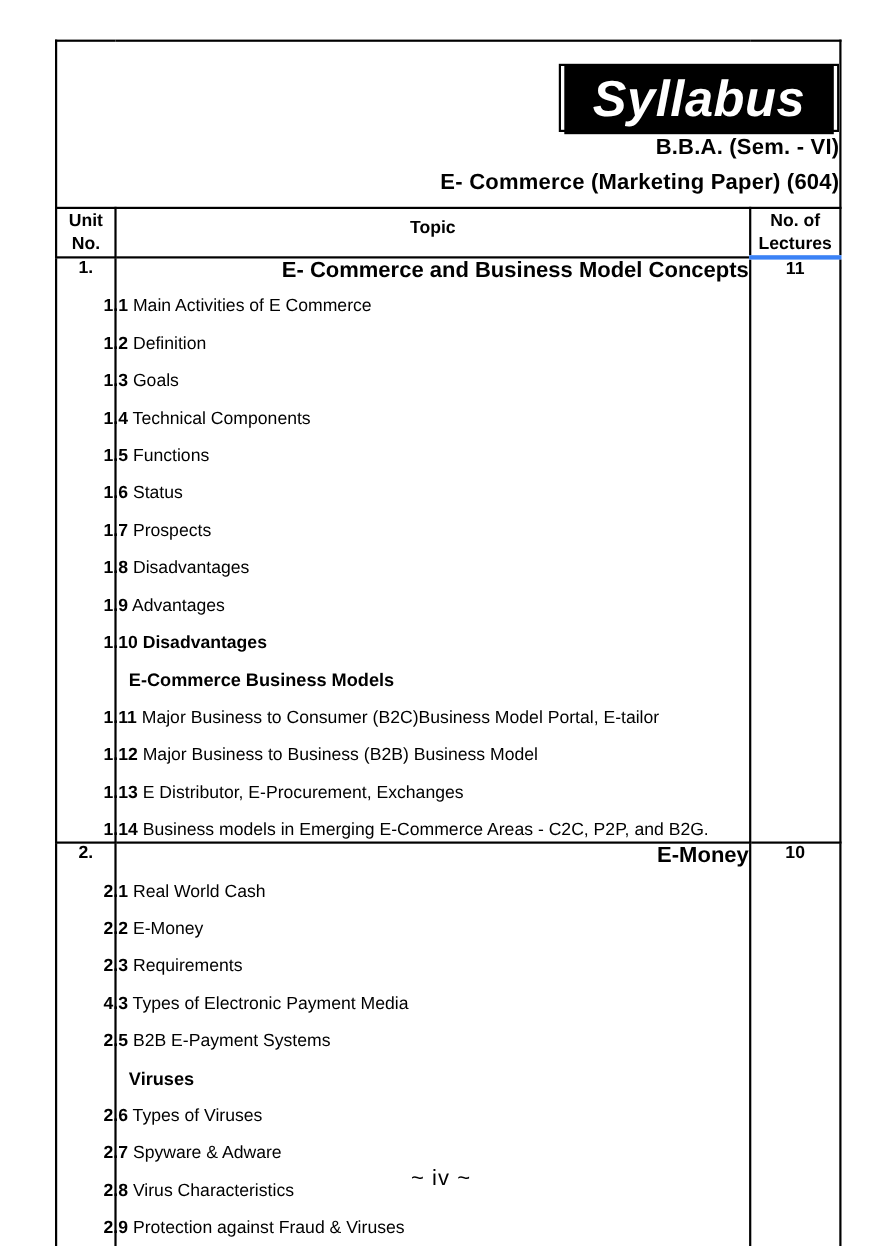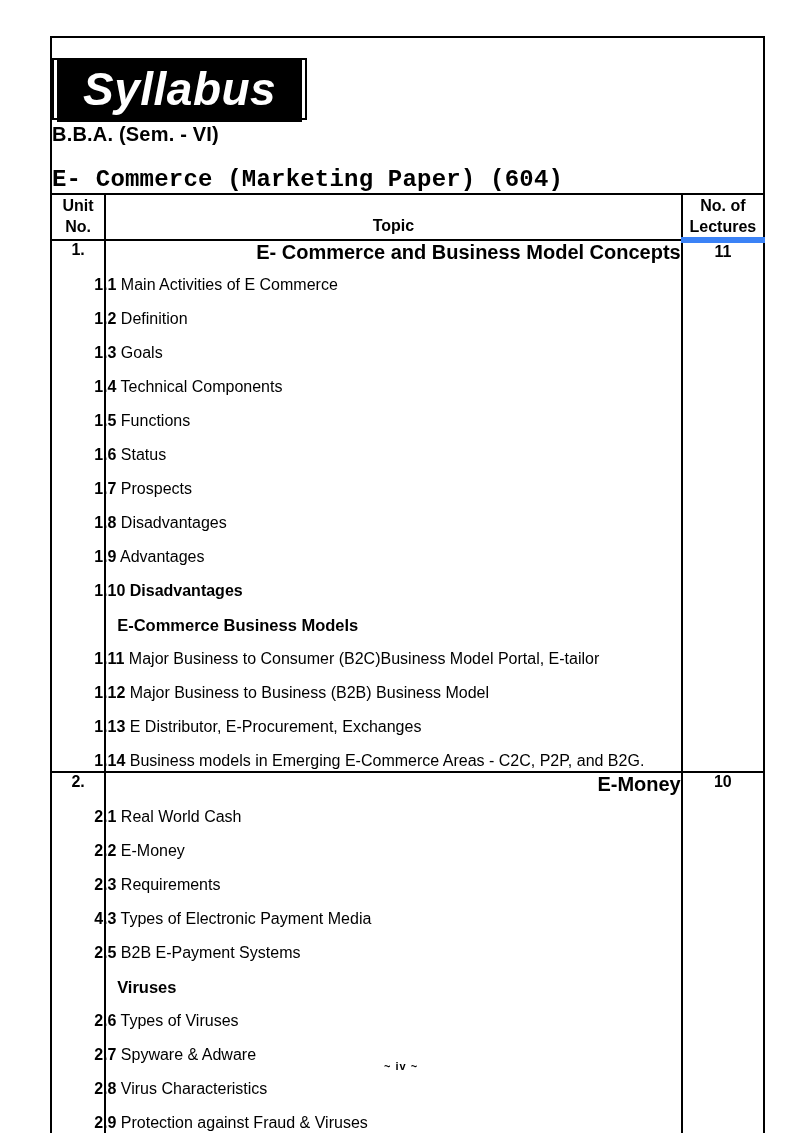--- a/index.html
+++ b/index.html
@@ -35,21 +35,21 @@
   .syllabus-table td,
   .syllabus-table th {
     border: 2px solid #000;
     padding: 0;
     vertical-align: top;
   }
 
   
   .banner-cell {
     height: 150px;
-    text-align: left;
+    text-align: right;
     vertical-align: top;
     padding: 0;
   }
   .banner-wrap {
     padding-top: 20px;
   }
   .banner-frame {
     display: inline-block;
     border: 2px solid #000;
     padding: 3px;
@@ -69,41 +69,40 @@
     white-space: nowrap;
   }
   .course-line1 {
     font-size: 20px;
     font-weight: bold;
     line-height: 26px;
     margin-top: 1px;
     letter-spacing: 0.2px;
   }
   .course-line2 {
-    font-size: 24px;
+    font-size: 20px;
     font-weight: bold;
     line-height: 26px;
-    margin-top: 20px;
+    margin-top: 6px;
     letter-spacing: 0.2px;
-    font-family: Liberation Mono, monospace;
   }
 
   
   .col-head {
     text-align: center;
     font-weight: bold;
     font-size: 16px;
     line-height: 21px;
     padding: 6px 2px 7px 2px;
     vertical-align: middle;
     margin-left: 28px;
   }
   .col-head.topic {
     vertical-align: top;
-    padding-top: 20px;
+    padding-top: 7px;
   }
 
   
   .col-unit   { width: 54px; }
   .col-topic  { width: 575px; }
   .col-lect   { width: 82px; }
 
   
   .unit-no {
     text-align: center;
@@ -117,21 +116,21 @@
   .unit-no.last  { border-bottom: 2px solid #000; }
 
   .lect-no {
     text-align: center;
     font-weight: bold;
     font-size: 16px;
     padding-top: 10px;
     border-bottom: none;
     border-top: none;
   }
-  .lect-no.first { border-top: 6px solid #3b82f6; }
+  .lect-no.first { border-top: 4px solid #3b82f6; }
   .lect-no.last  { border-bottom: 2px solid #000; }
 
   .topic-cell {
     padding: 8px 10px 9px 28px;
     border-top: none;
     border-bottom: none;
   }
   .topic-cell.first { border-top: 2px solid #000; }
   .topic-cell.last  { border-bottom: 2px solid #000; padding-bottom: 16px; }
 
@@ -165,22 +164,22 @@
     padding-left: 11px;
   }
 
   
   .page-footer {
     position: absolute;
     left: 0;
     top: 1060px;
     width: 802px;
     text-align: center;
-    font-size: 11px;
-    font-weight: bold;
+    font-size: 20px;
+    font-weight: normal;
     letter-spacing: 1px;
   }
 </style>
 </head>
 <body>
 
 <div class="page">
 
   <table class="syllabus-table">
     <colgroup>

